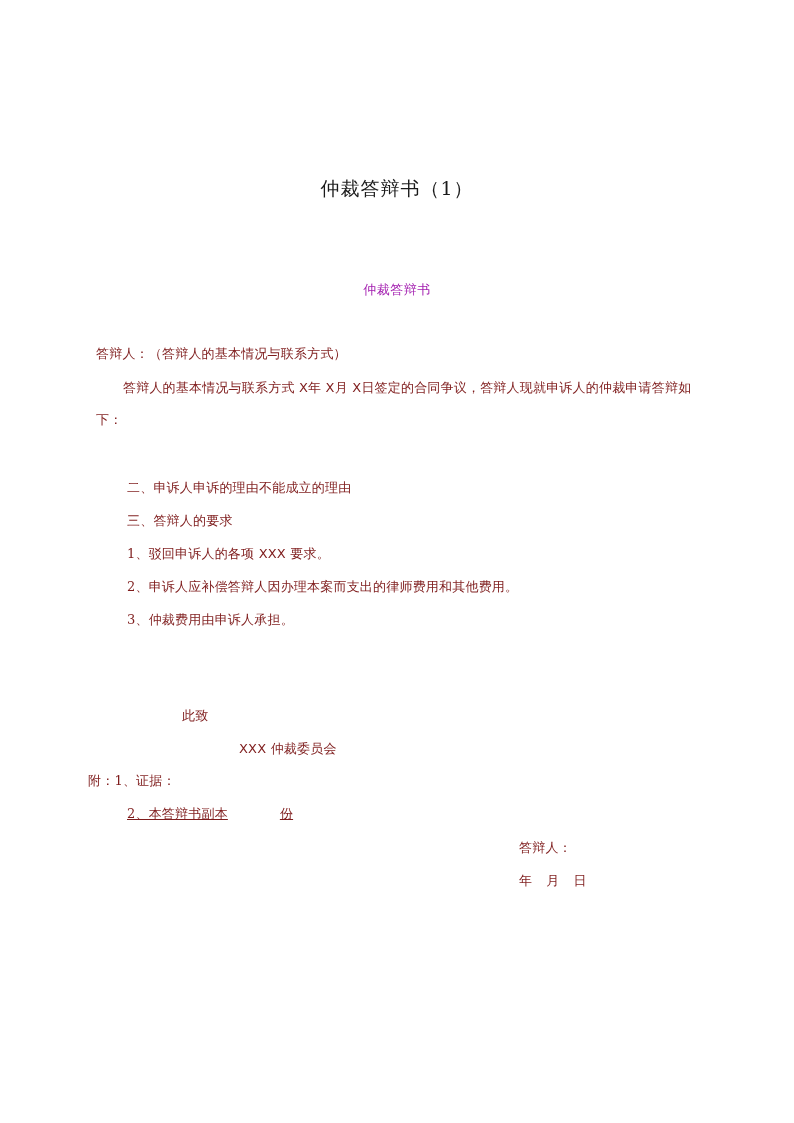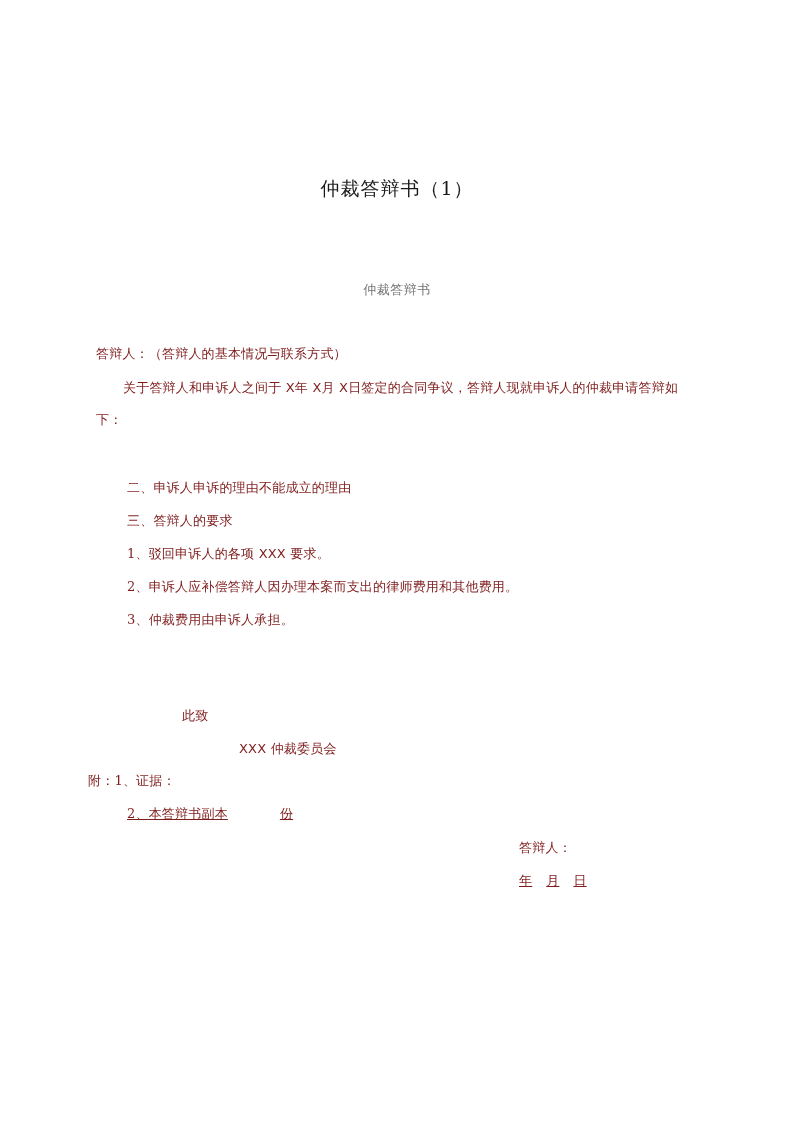--- a/index.html
+++ b/index.html
@@ -42,21 +42,21 @@
       letter-spacing: 1px;
     }
     .subtitle {
       position: absolute;
       left: 0;
       width: 794px;
       text-align: center;
       top: 282px;
       font-size: 13px;
       line-height: 16px;
-      color: #737373;
+      color: #a21caf;
       letter-spacing: 0.5px;
     }
     .latin {
       font-family: "DejaVu Sans", "Liberation Sans", sans-serif;
       font-size: 13px;
     }
     .gap { display: inline-block; }
   </style>
 </head>
 <body>
@@ -65,21 +65,21 @@
 
   <div class="title">仲裁答辩书（1）</div>
 
   <div class="subtitle">仲裁答辩书</div>
 
   <div class="line" style="left:96px; top:346px;">
     <span>答辩人：</span><span>（答辩人的基本情况与联系方式）</span>
   </div>
 
   <div class="line" style="left:123px; top:380px;">
-    <span>关于答辩人和申诉人之间于</span>
+    <span>答辩人的基本情况与联系方式</span>
     <span class="latin">X</span><span>年</span>
     <span class="latin">X</span><span>月</span>
     <span class="latin">X</span><span>日签定的合同争议，答辩人现就申诉人的仲裁申请答辩如</span>
   </div>
 
   <div class="line" style="left:96px; top:412px;">下：</div>
 
   <div class="line" style="left:127px; top:480px;">二、申诉人申诉的理由不能成立的理由</div>
   <div class="line" style="left:127px; top:513px;">三、答辩人的要求</div>
 
@@ -101,17 +101,17 @@
   <div class="line" style="left:88px; top:773px;">
     <span>附：</span><span>1、证据：</span>
   </div>
 
   <div class="line" style="left:127px; top:806px;text-decoration:underline;">
     <span>2、本答辩书副本</span><span class="gap" style="width:52px;"></span><span>份</span>
   </div>
 
   <div class="line" style="left:519px; top:840px;">答辩人：</div>
 
-  <div class="line" style="left:519px; top:873px;text-decoration:underline;">
+  <div class="line" style="left:519px; top:873px;">
     <span>年</span><span class="gap" style="width:14px;"></span><span>月</span><span class="gap" style="width:14px;"></span><span>日</span>
   </div>
 
 </div>
 
 </body></html>

